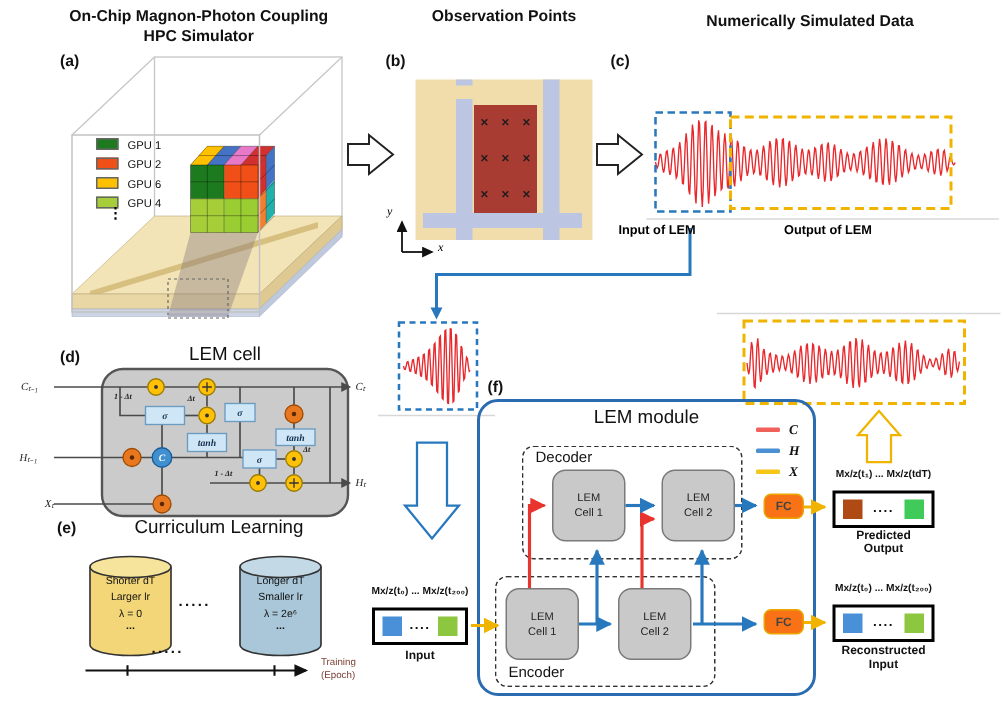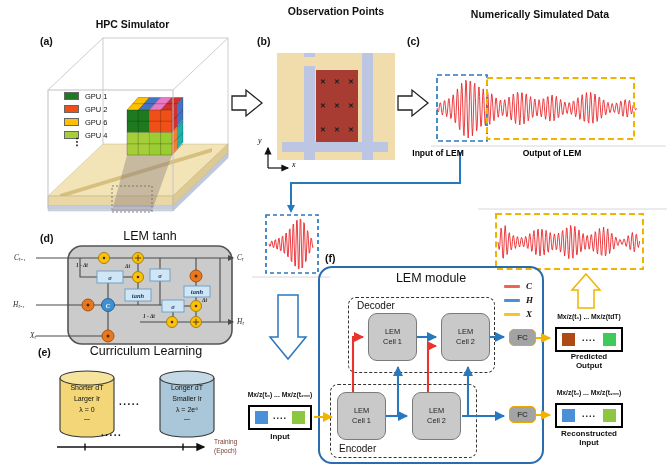--- a/index.html
+++ b/index.html
@@ -9,21 +9,21 @@
 .ctr{text-align:center}
 .ttl{font-size:10.5px;font-weight:bold;color:#111;line-height:1.22}
 .plabel{font-size:10.5px;font-weight:bold;color:#111}
 .sec{font-size:12.5px;color:#111}
 .math{font-family:"Liberation Serif",serif;font-style:italic}
 .io-math{font-family:"Liberation Serif",serif;font-style:italic;font-size:7.2px;color:#222}
 .oplabel{position:absolute;font-size:5.4px;font-weight:bold;color:#222;font-family:"Liberation Serif",serif;font-style:italic}
 svg.layer{position:absolute;left:0;top:0;pointer-events:none}
 .cell{position:absolute;width:49px;height:48px;background:#c9c9c9;border:1.4px solid #7a7a7a;border-radius:9px;display:flex;flex-direction:column;align-items:center;justify-content:center;font-size:7.4px;color:#222;line-height:1.35}
 .dashbox{position:absolute;border:1.5px dashed #333;border-radius:8px}
-.fc{position:absolute;width:27px;height:17px;background:#a3a3a3;border:1.7px solid #e8a800;border-radius:5px;display:flex;align-items:center;justify-content:center;font-size:8px;font-weight:bold;color:#444}
+.fc{position:absolute;width:27px;height:17px;background:#f97316;border:1.7px solid #e8a800;border-radius:5px;display:flex;align-items:center;justify-content:center;font-size:8px;font-weight:bold;color:#444}
 .iobox{position:absolute;height:25px;background:#fff;border:2.2px solid #000;display:flex;align-items:center;justify-content:space-between;padding:0 5px}
 .sq{width:13px;height:13px}
 .iodots{font-weight:bold;font-size:9px;letter-spacing:1px;color:#111;margin-top:-4px}
 .iohdr{position:absolute;font-size:6.8px;font-weight:bold;color:#111;text-align:center}
 .iocap{position:absolute;font-size:8px;font-weight:bold;color:#111;text-align:center;line-height:1.15}
 .gpu-legend{position:absolute;left:64px;top:92px;display:flex;flex-direction:column}
 .legrow{display:flex;align-items:flex-start;height:13px}
 .legsw{width:15px;height:7.5px;border:0.5px solid #666;margin-right:6px}
 .leglab{font-size:7.5px;color:#111}
 .flegrow{display:flex;align-items:center;height:14px}
@@ -233,20 +233,21 @@
       <path d="M160,378 L160,430 A27,7 0 0 0 214,430 L214,378" fill="#a9c7d8" stroke="#333" stroke-width="1.1"></path>
       <ellipse cx="187" cy="378" rx="27" ry="7" fill="#c3d9e5" stroke="#333" stroke-width="1.1"></ellipse>
     </g>
     <g stroke="#111" stroke-width="1.4" fill="none">
       <path d="M57,447 H204" marker-end="url(#mBlk)"></path>
       <path d="M85,443.5 V450.5 M183,443.5 V450.5"></path>
     </g>
   </g>
 </svg>
 
+<div class="abs ttl ctr" style="left:10px;top:5px;width:245px">On-Chip Magnon-Photon Coupling</div>
 <div class="abs ttl ctr" style="left:10px;top:18px;width:245px">HPC Simulator</div>
 <div class="abs plabel" style="left:40px;top:35px">(a)</div>
 <div class="gpu-legend">
   <div class="legrow">
         <span class="legsw" style="background: rgb(30, 122, 30);"></span>
         <span class="leglab">GPU 1</span>
       </div>
   <div class="legrow">
         <span class="legsw" style="background: rgb(240, 79, 24);"></span>
         <span class="leglab">GPU 2</span>
@@ -266,21 +267,21 @@
 <div class="abs plabel" style="left:257px;top:35px">(b)</div>
 <div class="abs math" style="left:258px;top:136px;font-size:8px">y</div>
 <div class="abs math" style="left:292px;top:160px;font-size:8px">x</div>
 
 <div class="abs ttl ctr" style="left:420px;top:8px;width:240px">Numerically Simulated Data</div>
 <div class="abs plabel" style="left:407px;top:35px">(c)</div>
 <div class="abs ctr" style="left:398px;top:148px;width:80px;font-size:8.5px;font-weight:bold">Input of LEM</div>
 <div class="abs ctr" style="left:502px;top:148px;width:100px;font-size:8.5px;font-weight:bold">Output of LEM</div>
 
 <div class="abs plabel" style="left:40px;top:232px">(d)</div>
-<div class="abs sec ctr" style="left:90px;top:229px;width:120px">LEM tanh</div>
+<div class="abs sec ctr" style="left:90px;top:229px;width:120px">LEM cell</div>
 <div class="abs io-math" style="left:14px;top:252px;width:22px;">Cₜ₋₁</div>
 <div class="abs io-math" style="left:13px;top:299px;width:23px;text-align:left">Hₜ₋₁</div>
 <div class="abs io-math" style="left:20px;top:330px;width:16px;text-align:right">Xₜ</div>
 <div class="abs io-math" style="left:237px;top:252px">Cₜ</div>
 <div class="abs io-math" style="left:237px;top:316px">Hₜ</div>
 <div class="oplabel" style="left:76px;top:262px">1 - Δt</div>
 <div class="oplabel" style="left:125px;top:263px">Δt</div>
 <div class="oplabel" style="left:202px;top:297px">Δt</div>
 <div class="oplabel" style="left:143px;top:313px">1 - Δt</div>
 

